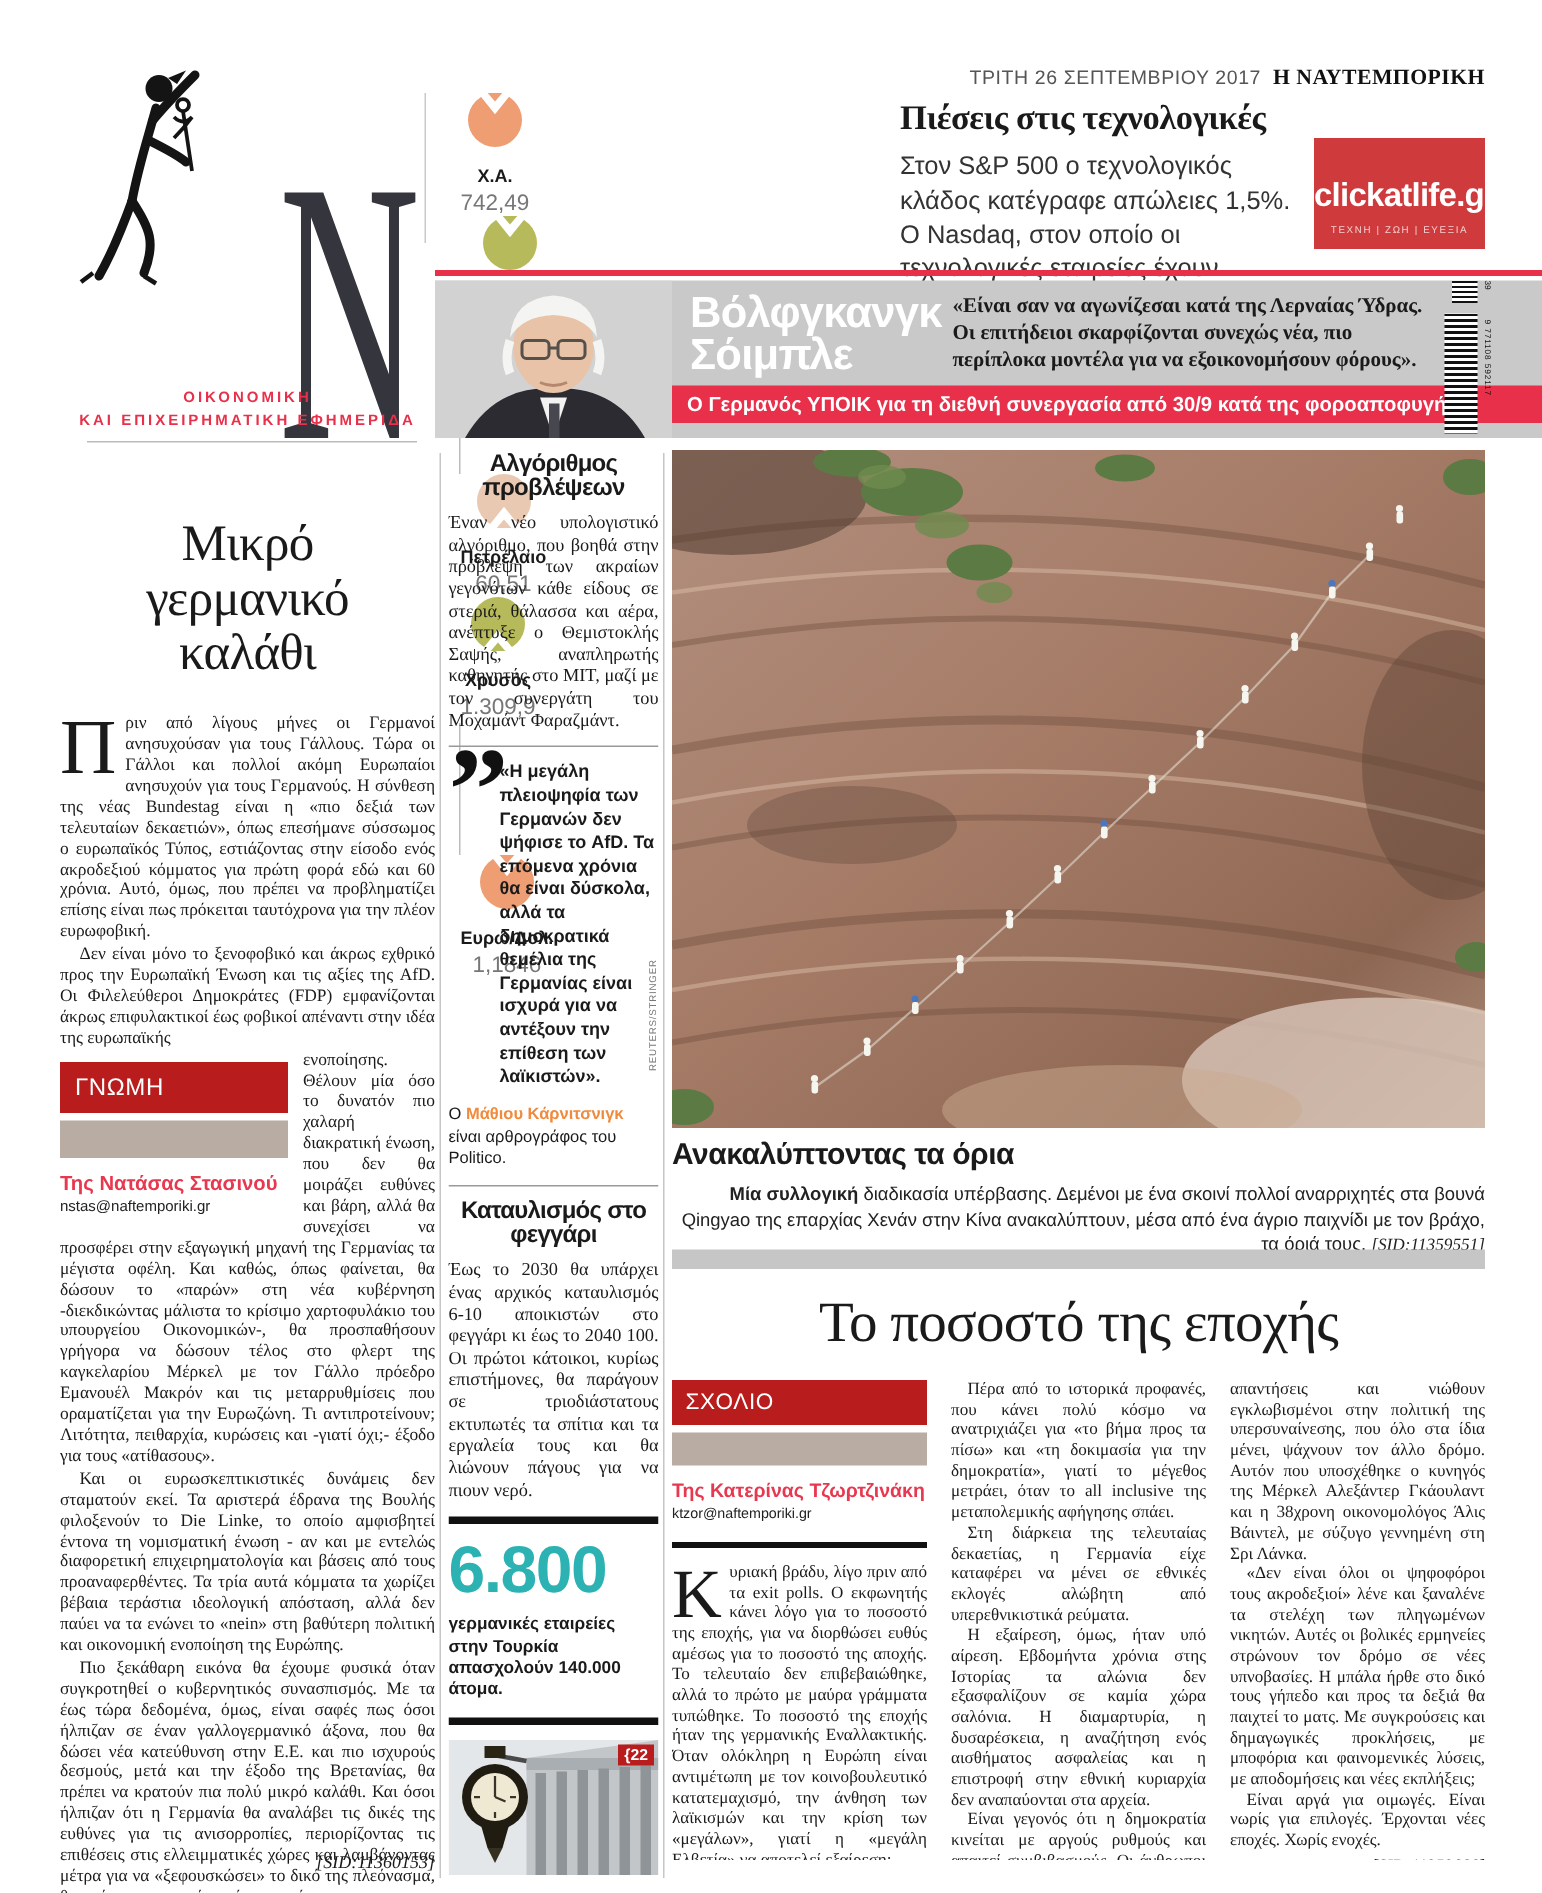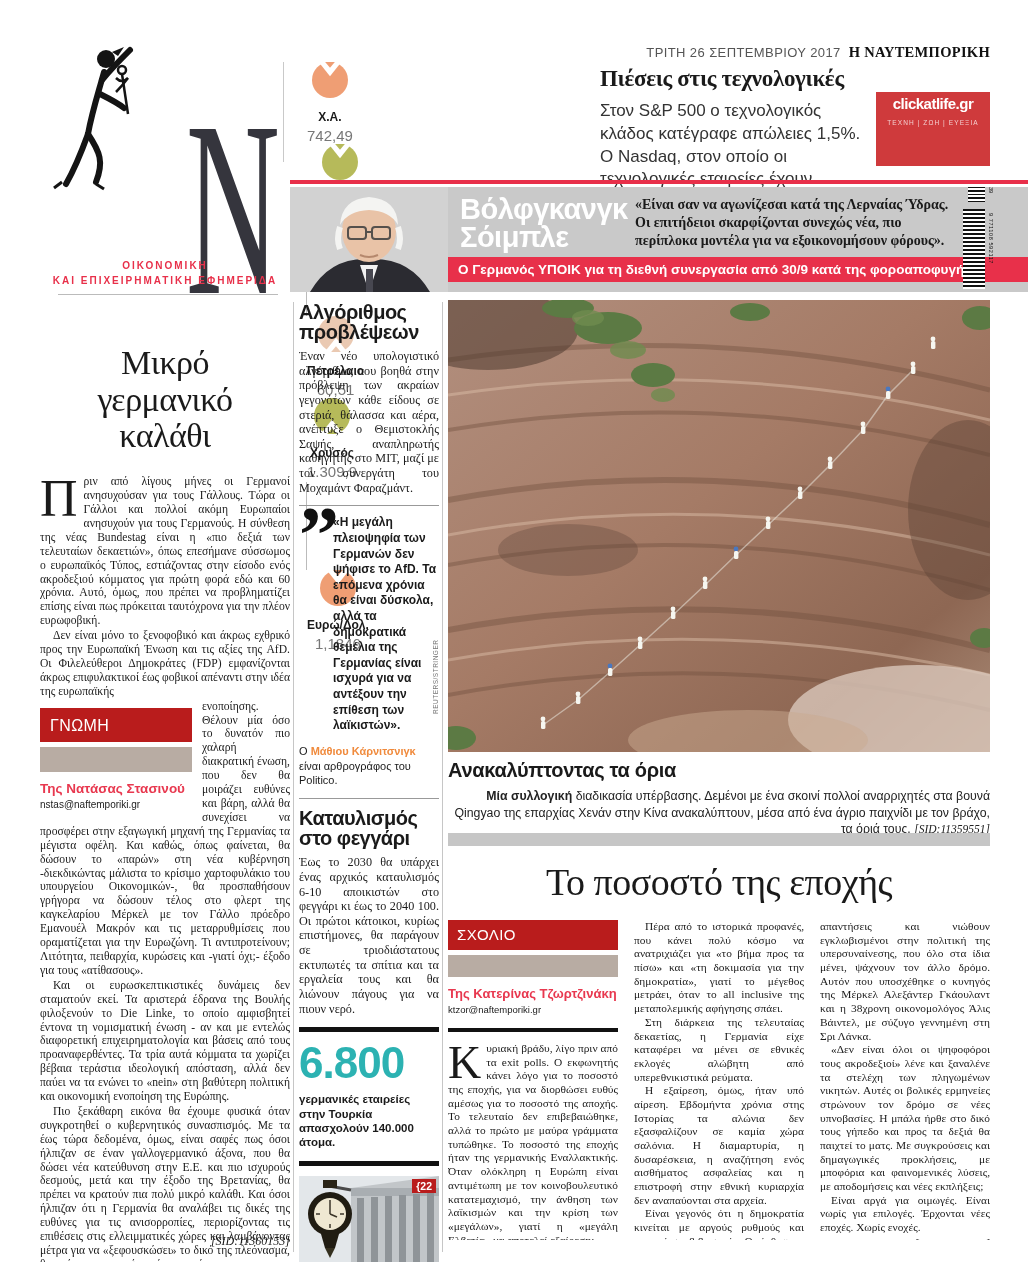--- a/index.html
+++ b/index.html
@@ -34,21 +34,21 @@
   
   #tech-brief{position:absolute;left:600px;top:66px;width:264px;}
   #tech-brief h3{margin:0 0 8px;font-size:23px;font-weight:bold;letter-spacing:-0.3px;}
   #tech-brief p{margin:0;font-family:"Liberation Sans",sans-serif;font-size:17px;
                 line-height:1.34;color:#333;}
   #tech-brief .pref{font-weight:bold;color:#111;}
 
   
   #promo{position:absolute;left:876px;top:92px;width:114px;height:74px;background:#cf3a3c;
          color:#fff;text-align:center;font-family:"Liberation Sans",sans-serif;}
-  #promo .t{font-weight:bold;font-size:15px;margin-top:3px;letter-spacing:-0.5px;}
+  #promo .t{font-weight:bold;font-size:22px;margin-top:25px;letter-spacing:-0.5px;}
   #promo .s{font-size:6.5px;letter-spacing:1.1px;margin-top:7px;color:#f3cfcf;}
 
   
   #banner{position:absolute;left:290px;top:180px;width:756px;height:112px;}
   .banner-redline{height:4px;background:#e8304a;}
   .banner-body{position:relative;height:105px;margin-top:3px;background:#c9c9c9;}
   .portrait{position:absolute;left:0;top:0;width:158px;height:105px;}
   .banner-name{position:absolute;left:170px;top:8px;font-family:"Liberation Sans",sans-serif;
                font-weight:bold;color:#fff;font-size:29px;line-height:0.97;letter-spacing:-0.5px;}
   .banner-quote{position:absolute;left:345px;top:9px;width:318px;font-weight:bold;
@@ -84,21 +84,21 @@
   .kicker-red{background:#b91c1c;color:#fff;font-weight:normal;font-size:16px;
               padding:8px 0 7px 10px;letter-spacing:0.4px;}
   .kicker-taupe{background:#b8aca3;height:25px;margin-top:5px;}
   .kicker-author{color:#e8384f;font-weight:bold;font-size:13.5px;margin-top:9px;}
   .kicker-email{font-size:10px;color:#222;margin-top:2px;}
   .sid-left{position:absolute;right:0;bottom:32px;font-style:italic;font-size:12px;}
 
   
   #col-mid{position:absolute;left:299px;top:300px;width:140px;height:962px;overflow:hidden;
            font-family:"Liberation Sans",sans-serif;}
-  .mid-h{font-weight:bold;font-size:20px;line-height:1.0;letter-spacing:-0.5px;margin:2px 0 7px;}
+  .mid-h{font-weight:bold;font-size:16px;line-height:1.0;letter-spacing:-0.5px;margin:2px 0 7px;text-align:center;}
   .mid-body{font-family:"Liberation Serif",serif;font-size:12.2px;line-height:1.2;text-align:justify;}
   hr.thin{border:none;border-top:1px solid #999;margin:10px 0 9px;}
   .quote-wrap{display:flex;}
   .qmark{font-family:"Liberation Serif",serif;font-weight:bold;font-size:80px;line-height:0.5;
          width:34px;flex:none;letter-spacing:-8px;color:#111;}
   .quote-text{font-weight:bold;font-size:12px;line-height:1.3;}
   .attr{font-size:11px;margin-top:10px;line-height:1.35;}
   .attr .name{color:#f08a3c;font-weight:bold;}
   hr.black{border:none;border-top:5px solid #111;margin:11px 0 9px;}
   .stat-num{color:#2cb2b2;font-weight:bold;font-size:44px;letter-spacing:-1px;line-height:1;}

